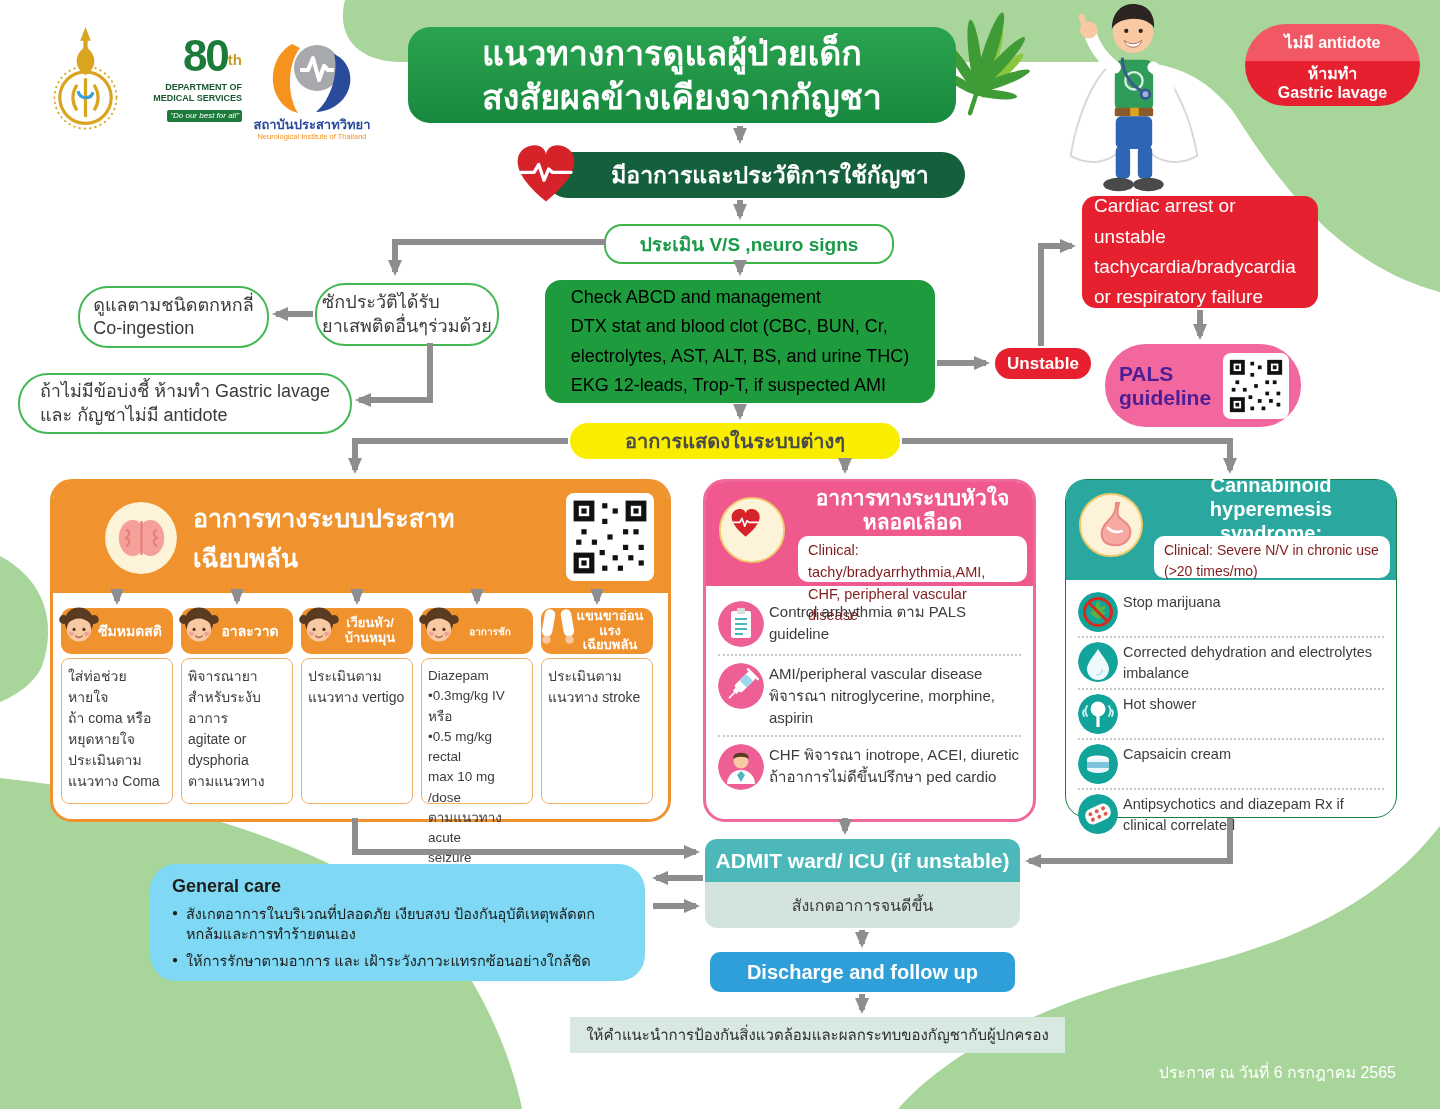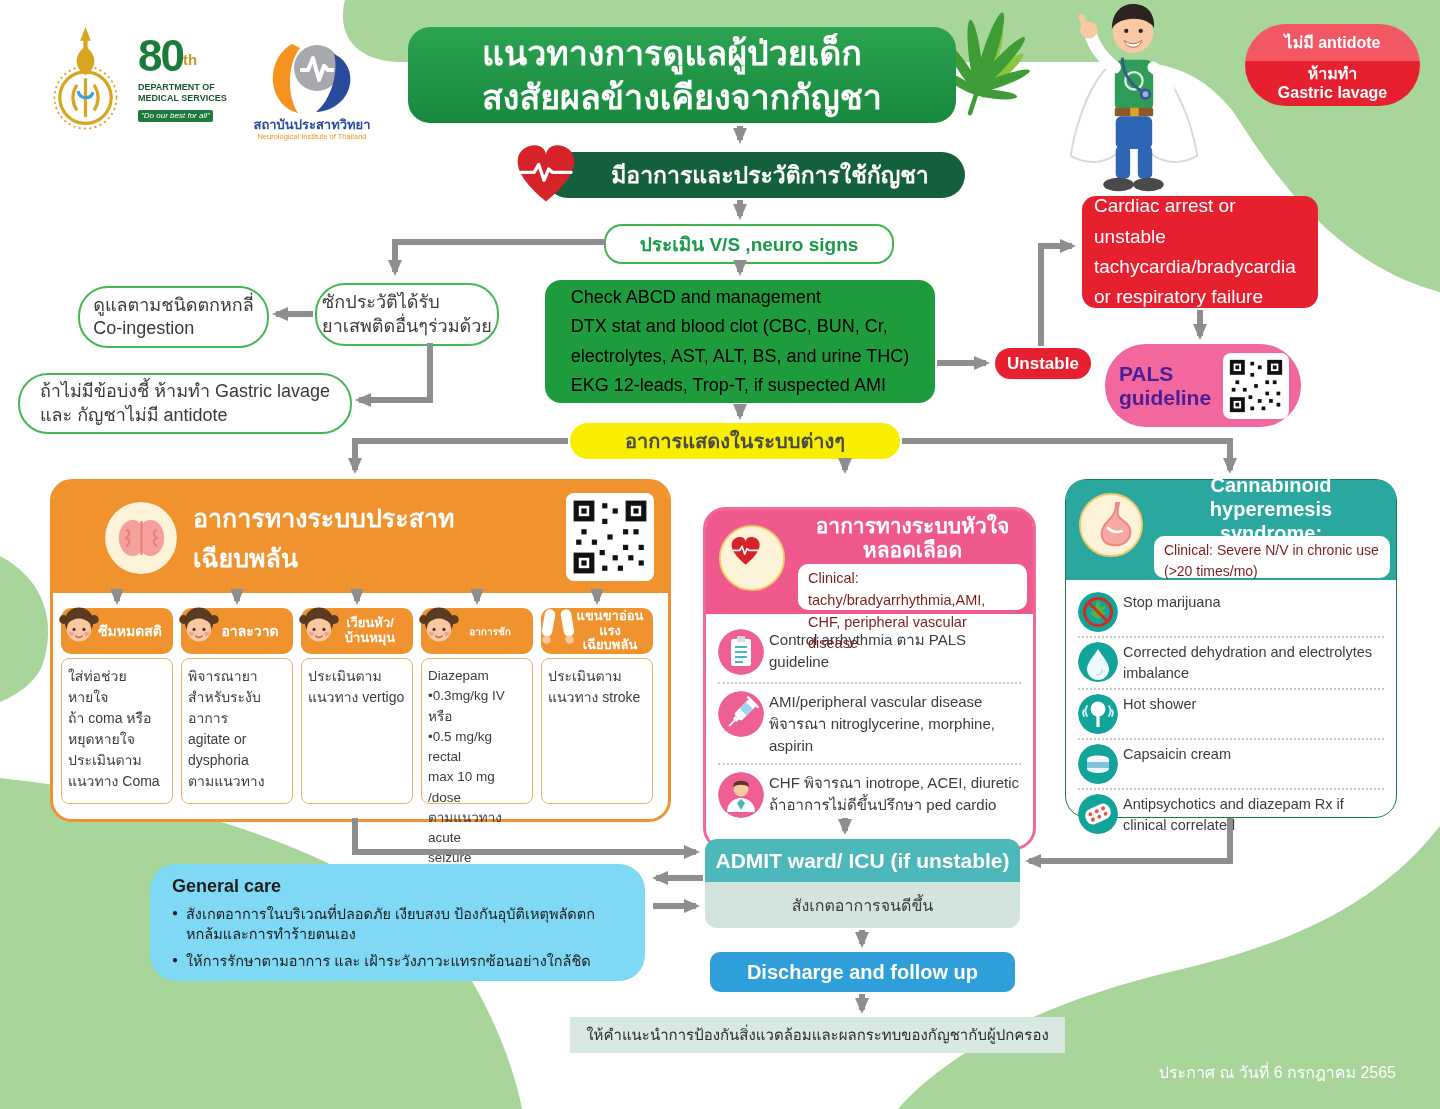--- a/index.html
+++ b/index.html
@@ -19,21 +19,21 @@
   .hist-pill{background:#14603c;border-radius:23px;color:#fff;font-size:23px;font-weight:bold;}
   .vs-pill{background:#fff;border:2px solid #3cb54a;border-radius:18px;color:#1a9a48;font-size:19px;font-weight:bold;}
   .wpill{background:#fff;border:2.5px solid #43b854;border-radius:30px;color:#3a3a3a;font-size:18px;line-height:1.3;}
   .check-box{background:#1e9c3d;border-radius:16px;color:#000000;font-size:18px;line-height:1.62;font-weight:500;}
   .red-box{background:#e6202e;border-radius:14px;color:#fff;font-size:19px;line-height:1.6;font-weight:500;}
   .unstable{background:#e6202e;border-radius:16px;color:#fff;font-size:17px;font-weight:bold;}
   .pals{background:#f2679e;border-radius:41px;color:#4c1d95;}
   .yellow{background:#f9ee00;border-radius:18px;color:#4a4a4a;font-size:20px;font-weight:bold;}
   .bigbox{border-radius:22px;background:#fff;}
   .orange-b{border:3px solid #f0932e;}
-  .pink-b{border:3px solid #f1689c;margin-top:28px;}
+  .pink-b{border:3px solid #f1689c;}
   .teal-b{border:1px solid #15803d;}
   .o-header{left:0;top:0;right:0;height:111px;background:#f0932e;border-radius:18px 18px 0 0;}
   .o-title{color:#fff;font-size:25px;font-weight:bold;}
   .qrbox{background:#fff;border-radius:8px;padding:5px;box-sizing:border-box;}
   .ncol-h{background:#f0932e;border-radius:10px;color:#fff;font-weight:bold;display:flex;align-items:center;justify-content:center;text-align:center;}
   .ncol-b{border:1.5px solid #f3b26b;border-radius:8px;background:#fff;font-size:14px;line-height:1.5;padding:7px 6px;box-sizing:border-box;color:#3c3c3c;}
   .p-header{left:0;top:0;right:0;height:104px;background:#f0598e;border-radius:18px 18px 0 0;}
   .p-title{color:#fff;font-size:21px;font-weight:bold;line-height:1.15;text-align:center;}
   .clinical{background:#fff;border-radius:10px;color:#7f1d1d;font-size:14.5px;line-height:1.5;padding:4px 10px;box-sizing:border-box;}
   .t-header{left:0;top:0;right:0;height:100px;background:#2aa89f;border-radius:18px 18px 0 0;}
@@ -47,21 +47,21 @@
              color:#fff;font-size:21px;font-weight:bold;}
   .admit-bot{background:#d2e4db;height:46px;display:flex;align-items:center;justify-content:center;
              color:#3c3c3c;font-size:16px;}
   .gc{background:#7fd8f4;border-radius:26px;color:#1d1d1b;padding:12px 22px;box-sizing:border-box;}
   .gc-title{font-size:18px;font-weight:bold;margin-bottom:8px;}
   .gc-row{font-size:14.5px;line-height:1.35;margin-bottom:8px;padding-left:14px;position:relative;}
   .gc-row::before{content:"●";position:absolute;left:0;top:1px;font-size:10px;}
   .discharge{background:#2e9fd8;border-radius:10px;color:#fff;font-size:20px;font-weight:bold;}
   .advice{background:#d8e9e2;color:#2f2f2f;font-size:15px;font-weight:500;}
   .announce{color:#fff;font-size:16px;text-align:right;}
-  .logo-dms{text-align:left;line-height:1;}
+  .logo-dms{text-align:right;line-height:1;}
   .dms-num{font-size:44px;font-weight:800;color:#1c7a3a;letter-spacing:-2px;}
   .dms-th{font-size:15px;font-weight:bold;color:#c79a2a;vertical-align:super;}
   .dms-lines{font-size:9px;font-weight:bold;color:#1a5632;line-height:1.25;margin-top:4px;}
   .dms-motto{font-size:8px;font-style:italic;color:#fff;background:#1c7a3a;border-radius:2px;
              padding:2px 3px;margin-top:3px;display:inline-block;}
   .nit-th{font-size:13px;font-weight:bold;color:#2a4b9b;line-height:1.1;}
   .nit-en{font-size:7.5px;color:#f6921e;}
 </style>
 </head>
 <body>

